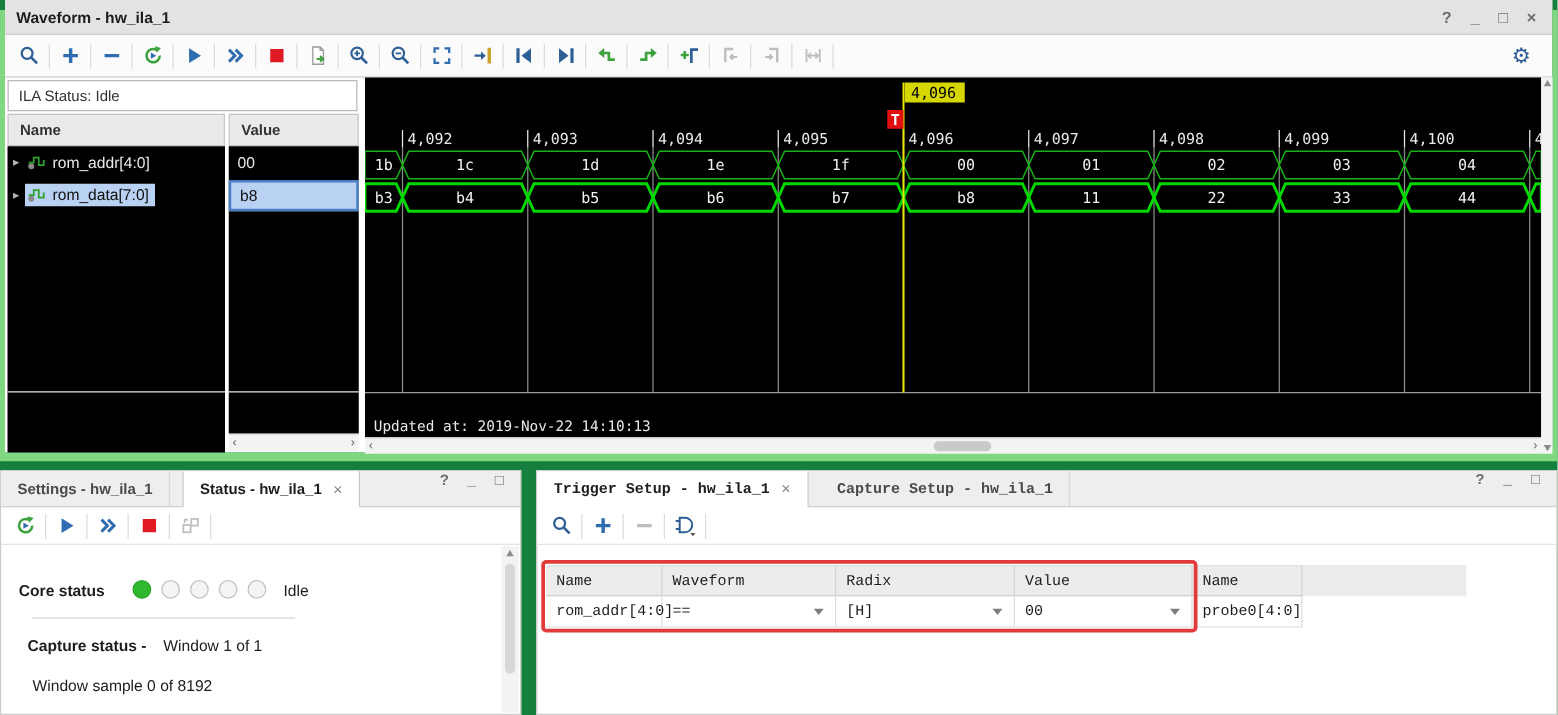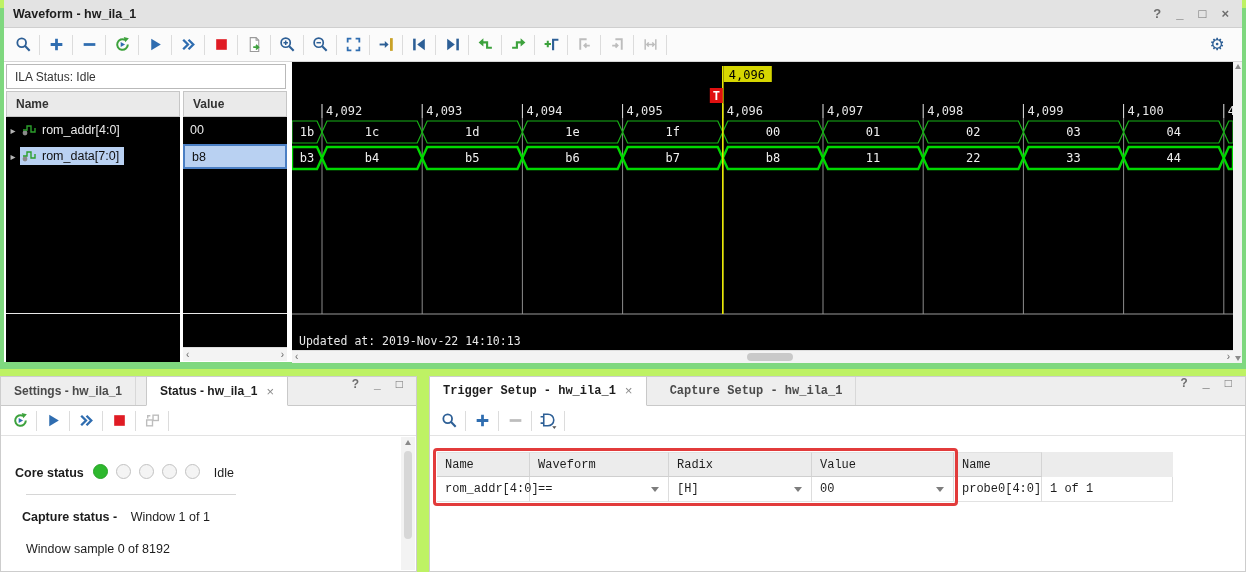--- a/index.html
+++ b/index.html
@@ -1,17 +1,17 @@
 <!DOCTYPE html>
 <html><head>
 <meta charset="utf-8">
 <style>
   * { margin:0; padding:0; box-sizing:border-box; }
   body { background:#ececec; font-family:"Liberation Sans", sans-serif; }
-  #app { position:relative; width:1246px; height:572px; background:#bef264; overflow:hidden; }
+  #app { position:relative; width:1246px; height:572px; background:#15803d; overflow:hidden; }
 
   
   .titlebar { position:absolute; left:4px; top:0; width:1238px; height:28px;
     background:#e3e3e3; border-bottom:1px solid #cfcfcf; display:flex; align-items:center; }
   .titlebar .title { font-size:12.5px; font-weight:bold; color:#1d1d1d; padding-left:9px; }
   .win-controls { margin-left:auto; display:flex; gap:15px; padding-right:13px; }
   .win-controls span { color:#6e6e6e; font-size:13px; font-weight:bold; line-height:14px; cursor:default; }
 
   .toolbar-top { position:absolute; left:4px; top:28px; width:1238px; height:34px;
     background:#fbfbfb; border-bottom:1px solid #d6d6d6; display:flex; align-items:center; padding-left:8px; }
@@ -77,21 +77,21 @@
   .tab { display:flex; align-items:center; gap:9px; padding:0 13px; font-size:12px; font-weight:bold; color:#4a4a4a;
     border-right:1px solid #d8d8d8; cursor:pointer; }
   .tab.active { background:#fff; color:#1d1d1d; border-left:1px solid #c9c9c9; border-right:1px solid #c9c9c9;
     margin-bottom:-1px; border-bottom:1px solid #fff; }
   .tab .close-x { color:#8a8a8a; font-weight:normal; font-size:13px; }
   .tabbar .win-controls span { font-size:12px; }
 
   .toolbar-sub { height:30px; display:flex; align-items:center; padding-left:8px; border-bottom:1px solid #e3e3e3; background:#fff; }
 
   .core-row { position:absolute; left:14px; top:86px; height:20px; display:flex; align-items:center; font-size:12.5px; }
-  .core-row .lbl { font-weight:bold; color:#1d1d1d; margin-right:9px; }
+  .core-row .lbl { font-weight:bold; color:#1d1d1d; margin-right:22px; }
   .dot { width:15px; height:15px; border-radius:50%; background:#f4f4f4; border:1px solid #c2c2c2; display:inline-block; margin-right:8px; }
   .dot-on { background:#2eb82e; border-color:#28a428; }
   .core-row .idle { color:#1d1d1d; margin-left:6px; }
   .status-divider { position:absolute; left:25px; top:117px; width:210px; height:1px; background:#d6d6d6; }
   .capture-row { position:absolute; left:21px; top:133px; font-size:12.5px; color:#1d1d1d; }
   .capture-row b { margin-right:10px; }
   .sample-row { position:absolute; left:25px; top:165px; font-size:12.5px; color:#1d1d1d;text-align:center; }
 
   .bl-vscroll { position:absolute; right:1px; top:60px; bottom:1px; width:14px; background:#f3f3f3;
     display:flex; flex-direction:column; align-items:center; padding-top:3px; }
@@ -536,19 +536,18 @@
           </div>
         <div class="tcell c2">
             <span>[H]</span>
             <span class="caret-dd"></span>
           </div>
         <div class="tcell c3">
             <span>00</span>
             <span class="caret-dd"></span>
           </div>
         <div class="tcell c4">probe0[4:0]</div>
-        <div class="tcell c5">1 of 1</div>
       </div>
     </div>
     <div class="red-annot"></div>
   </div>
 
 </div>
 
 </body></html>

